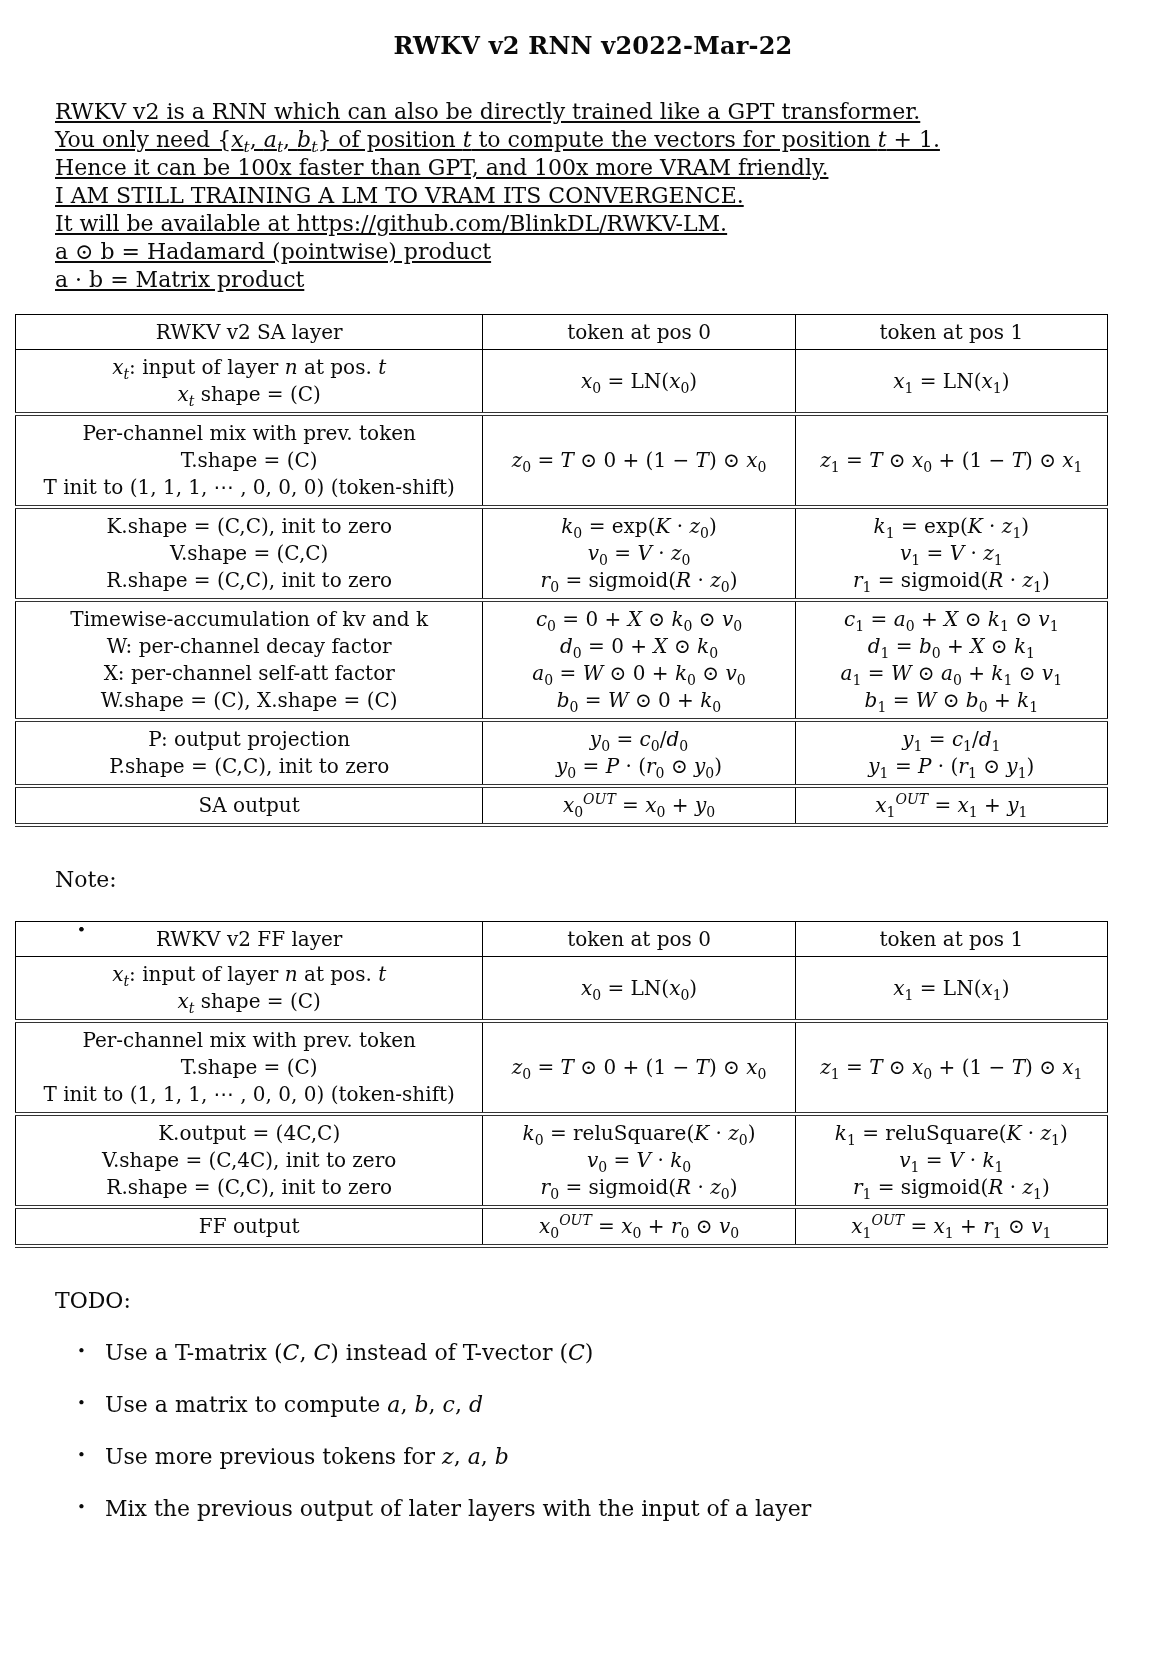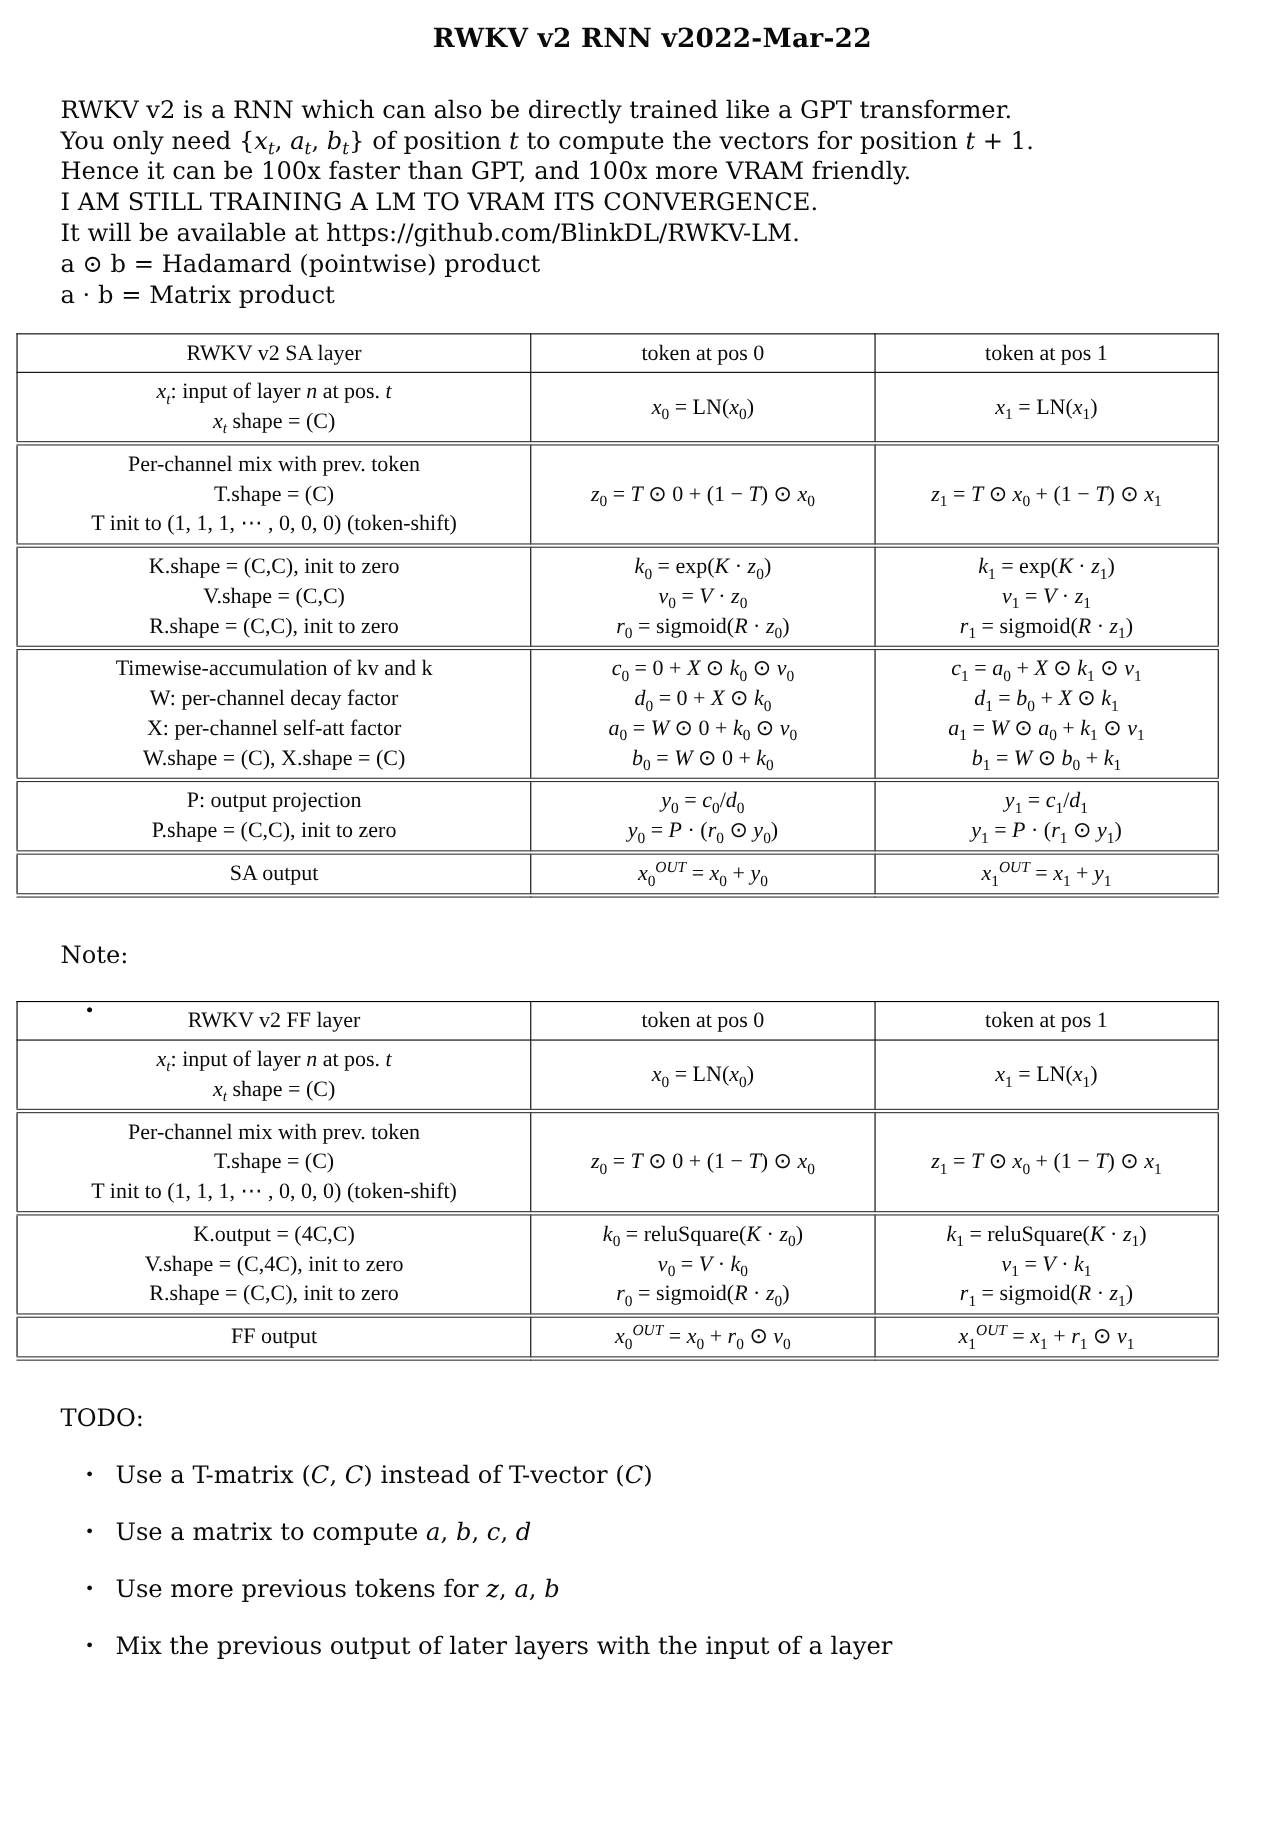--- a/index.html
+++ b/index.html
@@ -1,23 +1,23 @@
 <!DOCTYPE html>
 <html lang="en"><head>
 <meta charset="utf-8">
 <style>
   html,body{margin:0;padding:0;background:#fff;}
   body{width:1170px;color:#0a0a0a;font-family:"DejaVu Serif","DejaVu Sans",serif;font-size:22px;}
   .page{padding:20px 0 34px;}
-  h1{font-size:24px;text-align:center;margin:0 0 38px;font-weight:bold;letter-spacing:0.2px;padding-left:16px;}
+  h1{font-size:24px;text-align:center;margin:11px 0 38px;font-weight:bold;letter-spacing:0.2px;padding-left:16px;}
   .intro{margin:0 0 0 55px;line-height:28px;}
-  .intro .line{white-space:nowrap;}
+  .intro .line{white-space:nowrap;text-decoration:underline;}
 
   .math-table{border-collapse:collapse;table-layout:fixed;width:1093px;margin:20px 0 0 15px;
-              text-align:center;font-size:20px;border:1.5px solid #000;border-bottom:4px double #333;font-family:Liberation Serif, serif;}
+              text-align:center;font-size:20px;border:1.5px solid #000;border-bottom:4px double #333;}
   .math-table th,.math-table td{border:1.5px solid #000;vertical-align:middle;padding:4px 4px;font-weight:normal;}
   .math-table tbody tr{border-top:4px double #333;}
   .math-table tbody tr:first-child{border-top:1.5px solid #000;}
   .cline{line-height:27px;white-space:nowrap;}
   th .cline{line-height:26px;}
   .ff{margin-top:26px;}
 
   .section-heading{margin:38px 0 0 55px;line-height:30px;}
   .bullets{list-style:none;margin:6px 0 0 75px;padding:0;max-width:1030px;}
   .bullet-item{margin-top:21px;line-height:31px;position:relative;padding-left:30px;}

